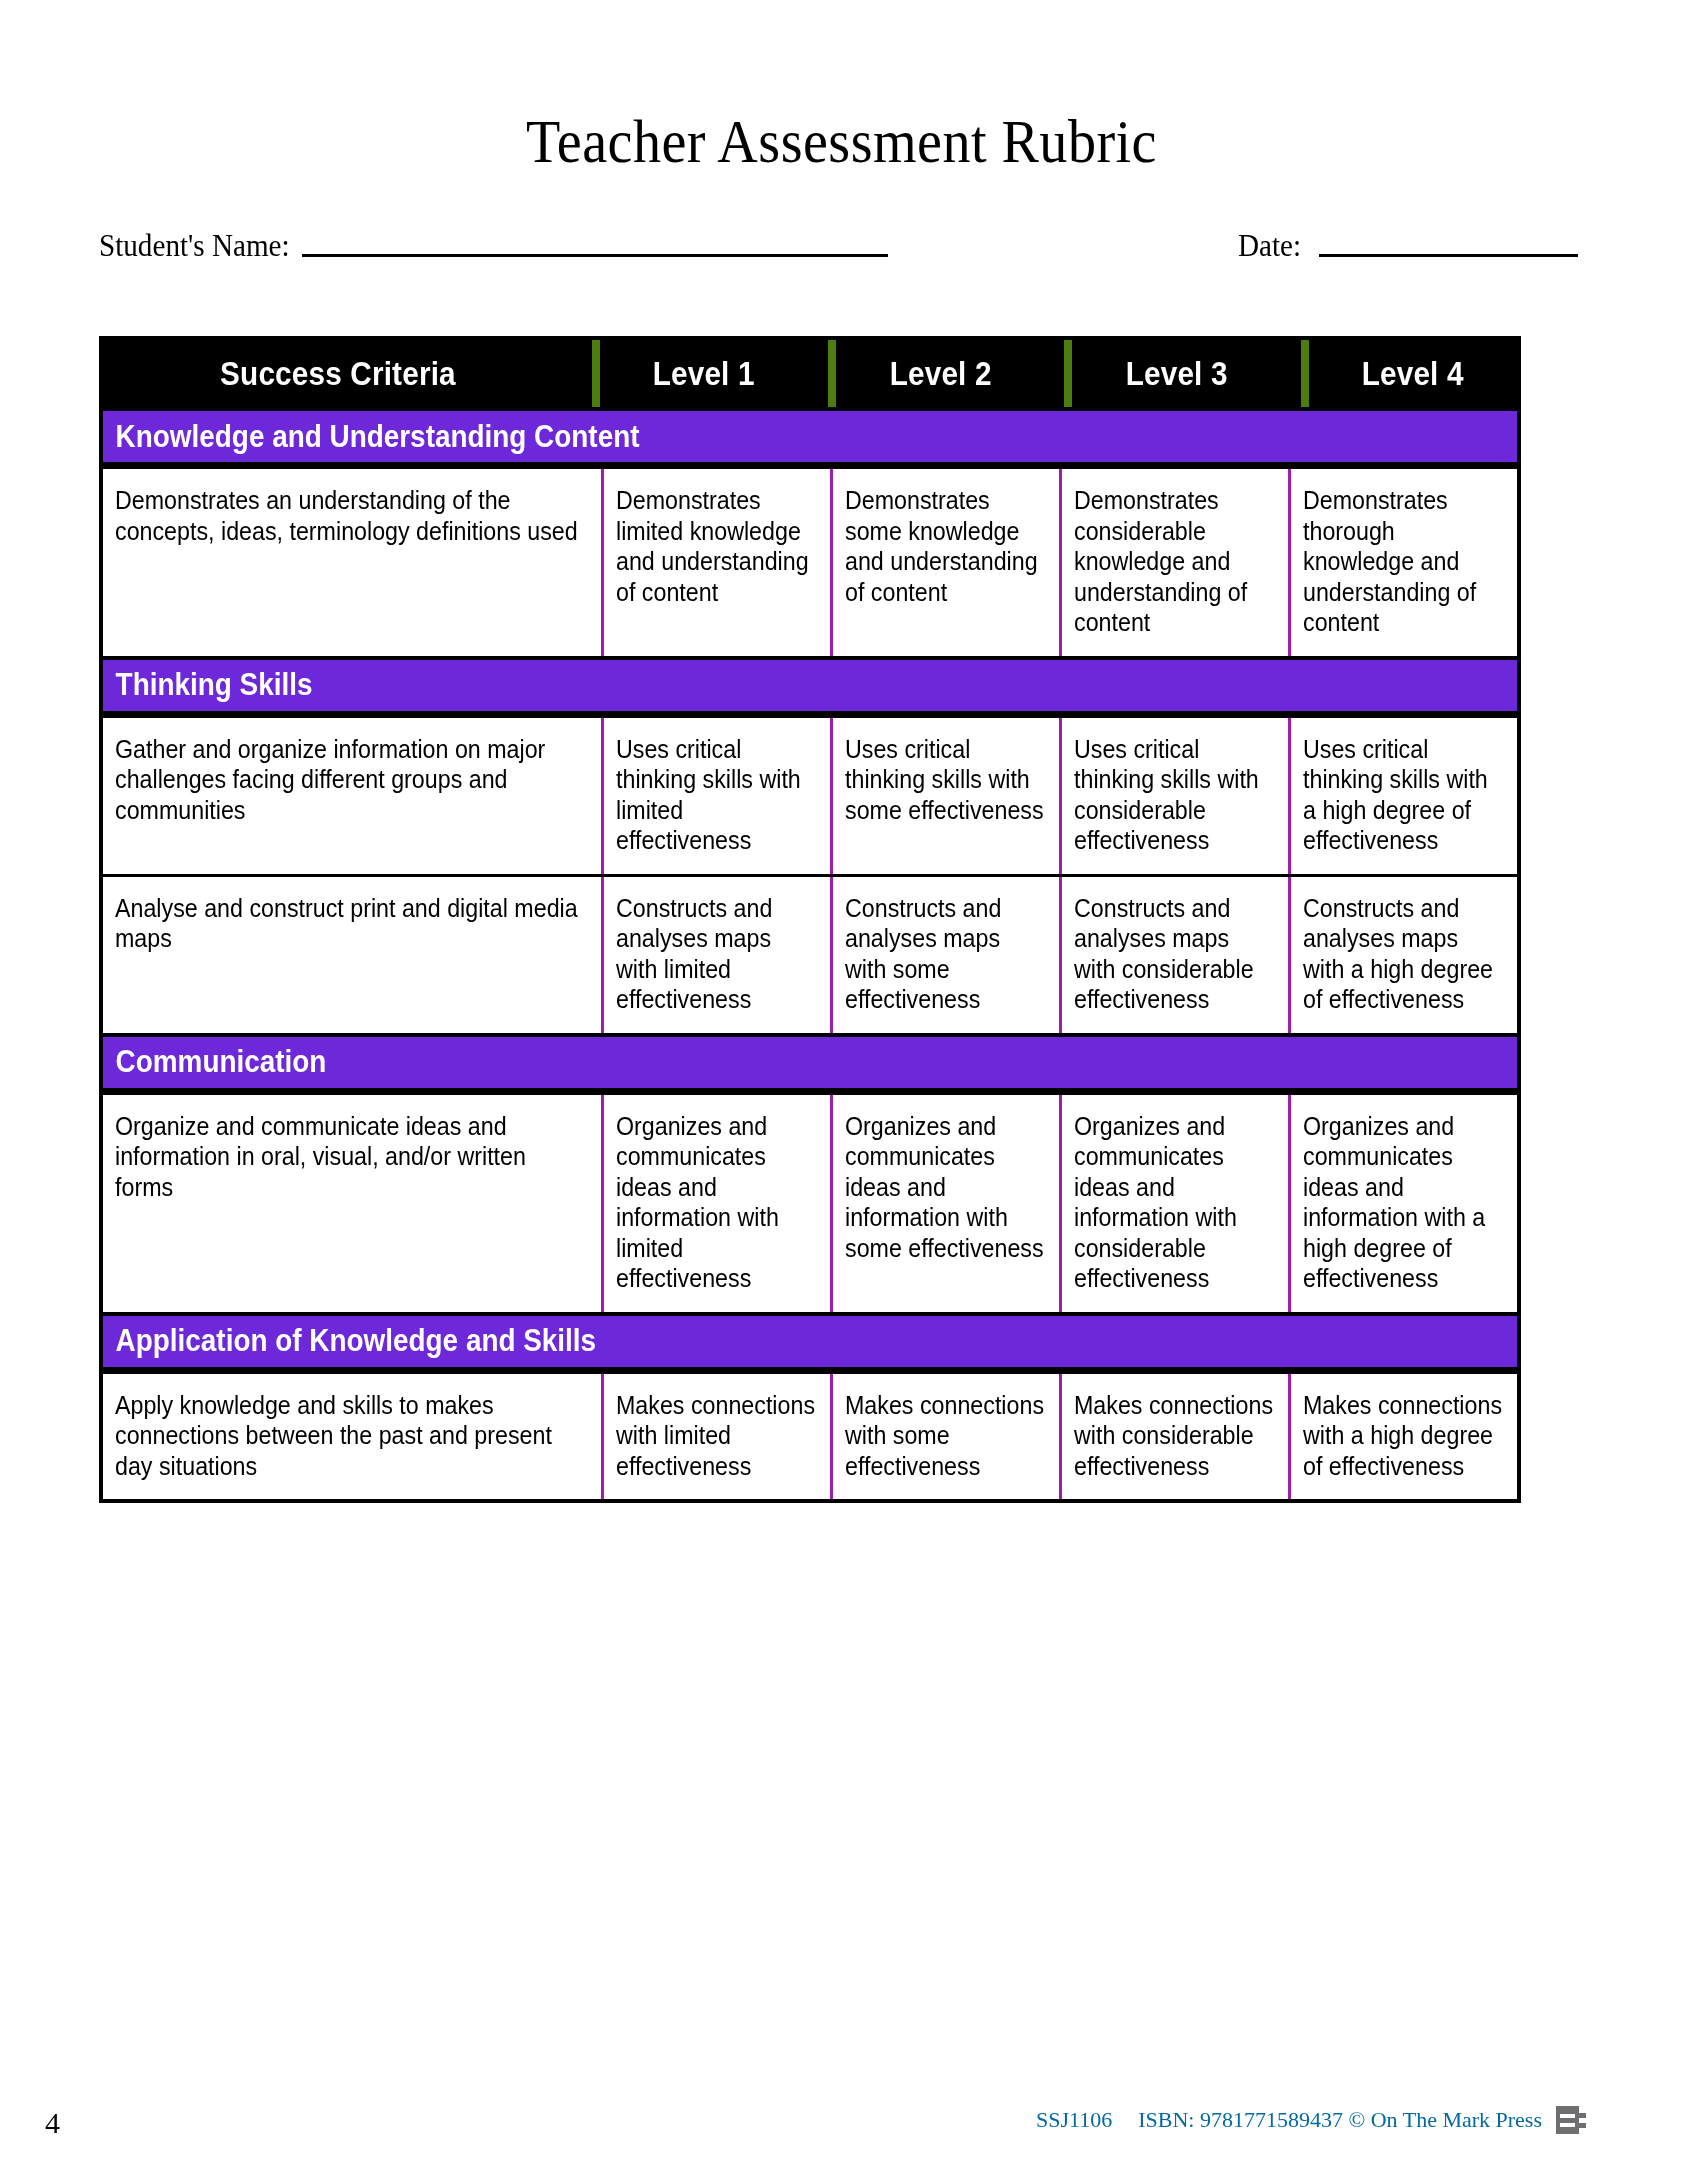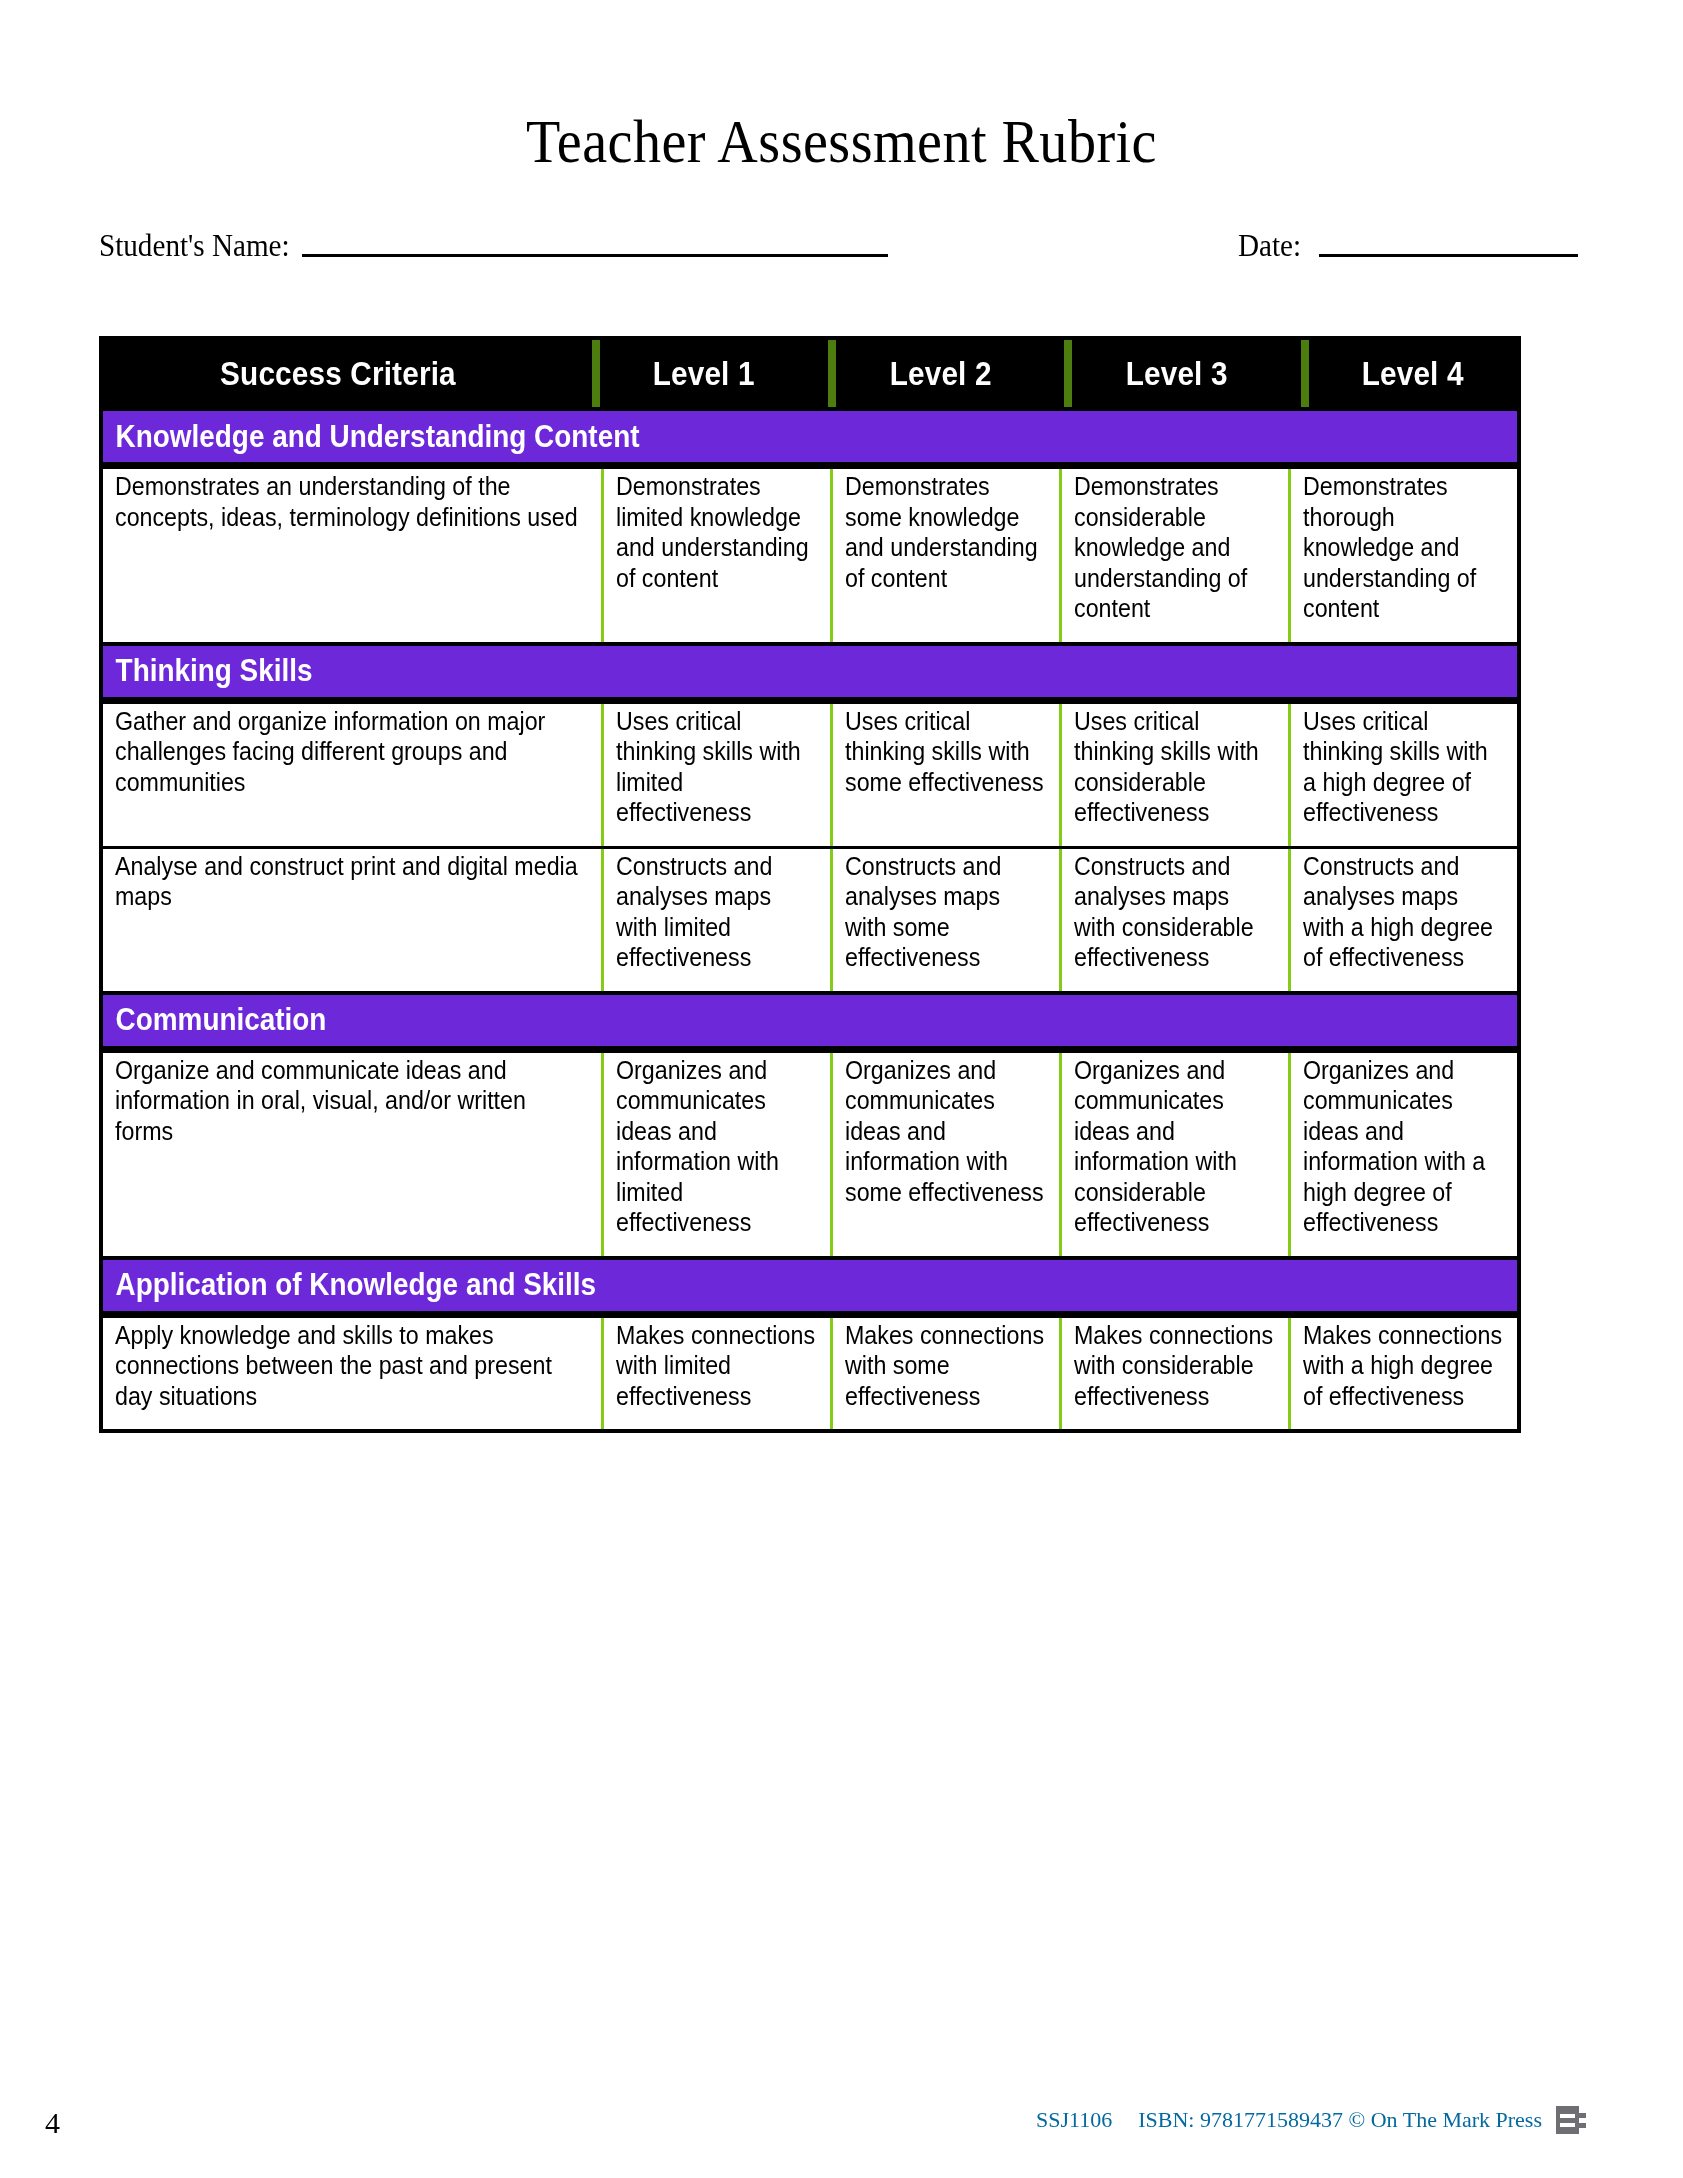--- a/index.html
+++ b/index.html
@@ -127,27 +127,27 @@
     white-space: nowrap;
   }
 
   
   .row-body {
     border-top: 3px solid #000;
   }
   .row-body:first-child { border-top: none; }
   .row-body .cell {
     box-sizing: border-box;
-    padding: 2px 12px 18px 12px;
+    padding: 16px 12px 18px 12px;
     font-size: 25px;
     line-height: 1.22;
     vertical-align: top;
   }
   .row-body .cell + .cell {
-    border-left: 3px solid #84cc16;
+    border-left: 3px solid #a21caf;
   }
   .row-body .c0 { width: 35.2%; }
   .row-body .cell .txt {
     display: block;
     transform: scaleX(0.93);
     transform-origin: left top;
     width: 107%;
   }
   .cell.lvl { width: 16.2%; }
 

